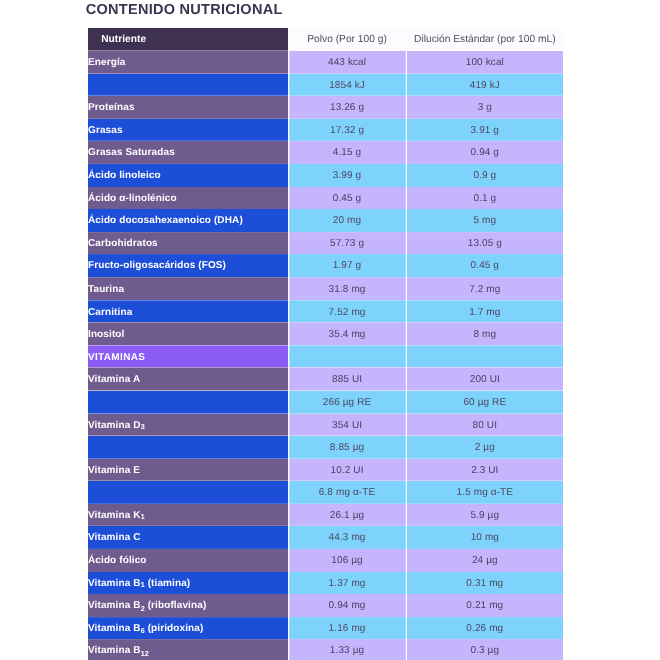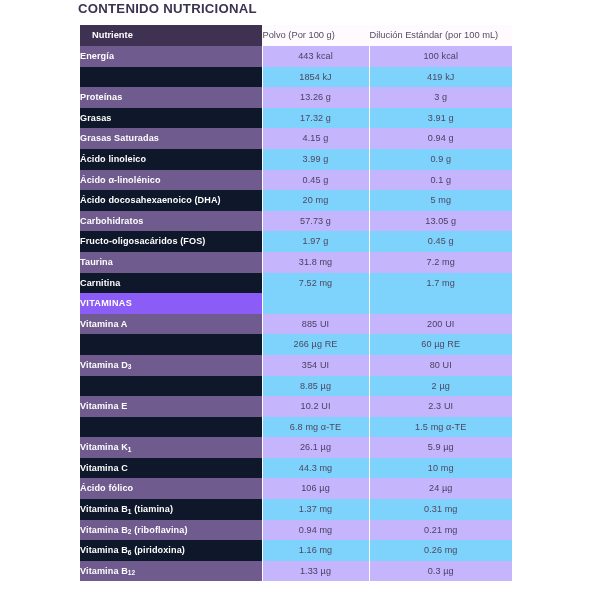--- a/index.html
+++ b/index.html
@@ -63,21 +63,21 @@
     white-space: nowrap;
   }
 
   
   td.cell-name {
     padding-left: 0;
     font-weight: bold;
     color: #ffffff;
     letter-spacing: 0.1px;
   }
-  td.cell-name.shade-dark  { background: #0f172a; }
+  td.cell-name.shade-dark  { background: #1d4ed8; }
   td.cell-name.shade-mid   { background: #6f5b8e; }
 
   
   td.cell-value {
     text-align: center;
     color: #4e4660;
     letter-spacing: 0.1px;
   }
   td.cell-value.shade-dark { background: #7dd3fc; }
   td.cell-value.shade-mid  { background: #c4b5fd; color: #4a4160; }
@@ -96,21 +96,21 @@
   td.header-name {
     background: #3f3152;
     color: #ffffff;
     font-weight: bold;
     padding-left: 12px;
     font-size: 9.3px;
   }
   td.header-value {
     background: #fdfbfd;
     color: #544c63;
-    text-align: left;
+    text-align: center;
     font-size: 9.3px;
     border-left: 1.6px solid #ffffff;
   }
 
   
   td.cell-name.section-label {
     background: #8b5cf6;
     font-weight: bold;
     letter-spacing: 0.3px;
   }
@@ -198,20 +198,25 @@
           <td class="cell-name shade-mid">Taurina</td>
           <td class="cell-value col-powder shade-mid">31.8 mg</td>
           <td class="cell-value col-dil shade-mid">7.2 mg</td>
         </tr>
         <tr>
           <td class="cell-name shade-dark">Carnitina</td>
           <td class="cell-value col-powder shade-dark">7.52 mg</td>
           <td class="cell-value col-dil shade-dark">1.7 mg</td>
         </tr>
         <tr>
+          <td class="cell-name shade-mid">Inositol</td>
+          <td class="cell-value col-powder shade-mid">35.4 mg</td>
+          <td class="cell-value col-dil shade-mid">8 mg</td>
+        </tr>
+        <tr>
           <td class="cell-name shade-dark section-label">VITAMINAS</td>
           <td class="cell-value col-powder shade-dark"></td>
           <td class="cell-value col-dil shade-dark"></td>
         </tr>
         <tr>
           <td class="cell-name shade-mid">Vitamina A</td>
           <td class="cell-value col-powder shade-mid">885 UI</td>
           <td class="cell-value col-dil shade-mid">200 UI</td>
         </tr>
         <tr>

